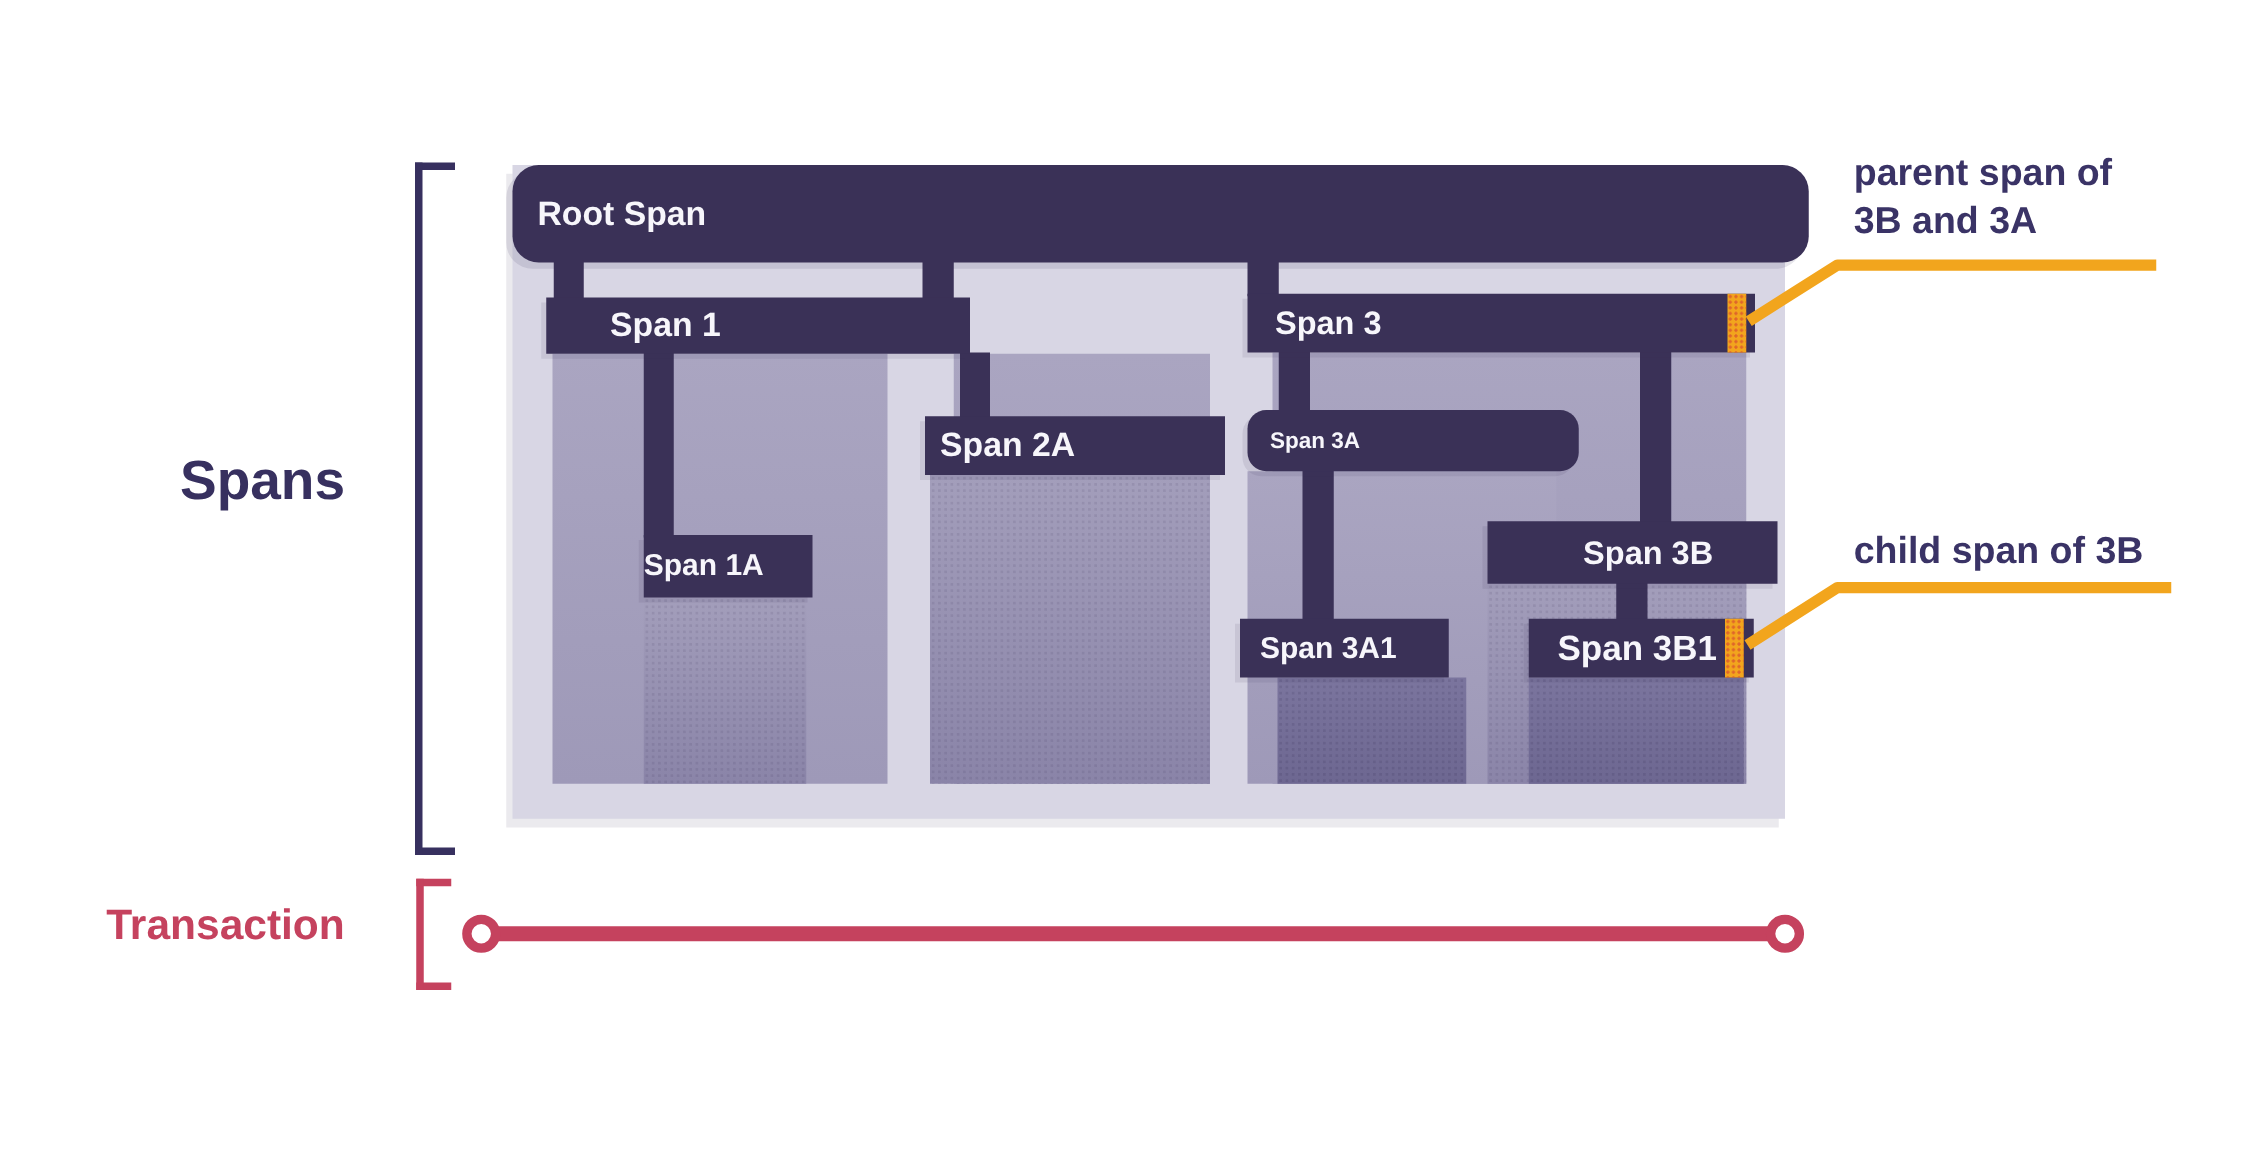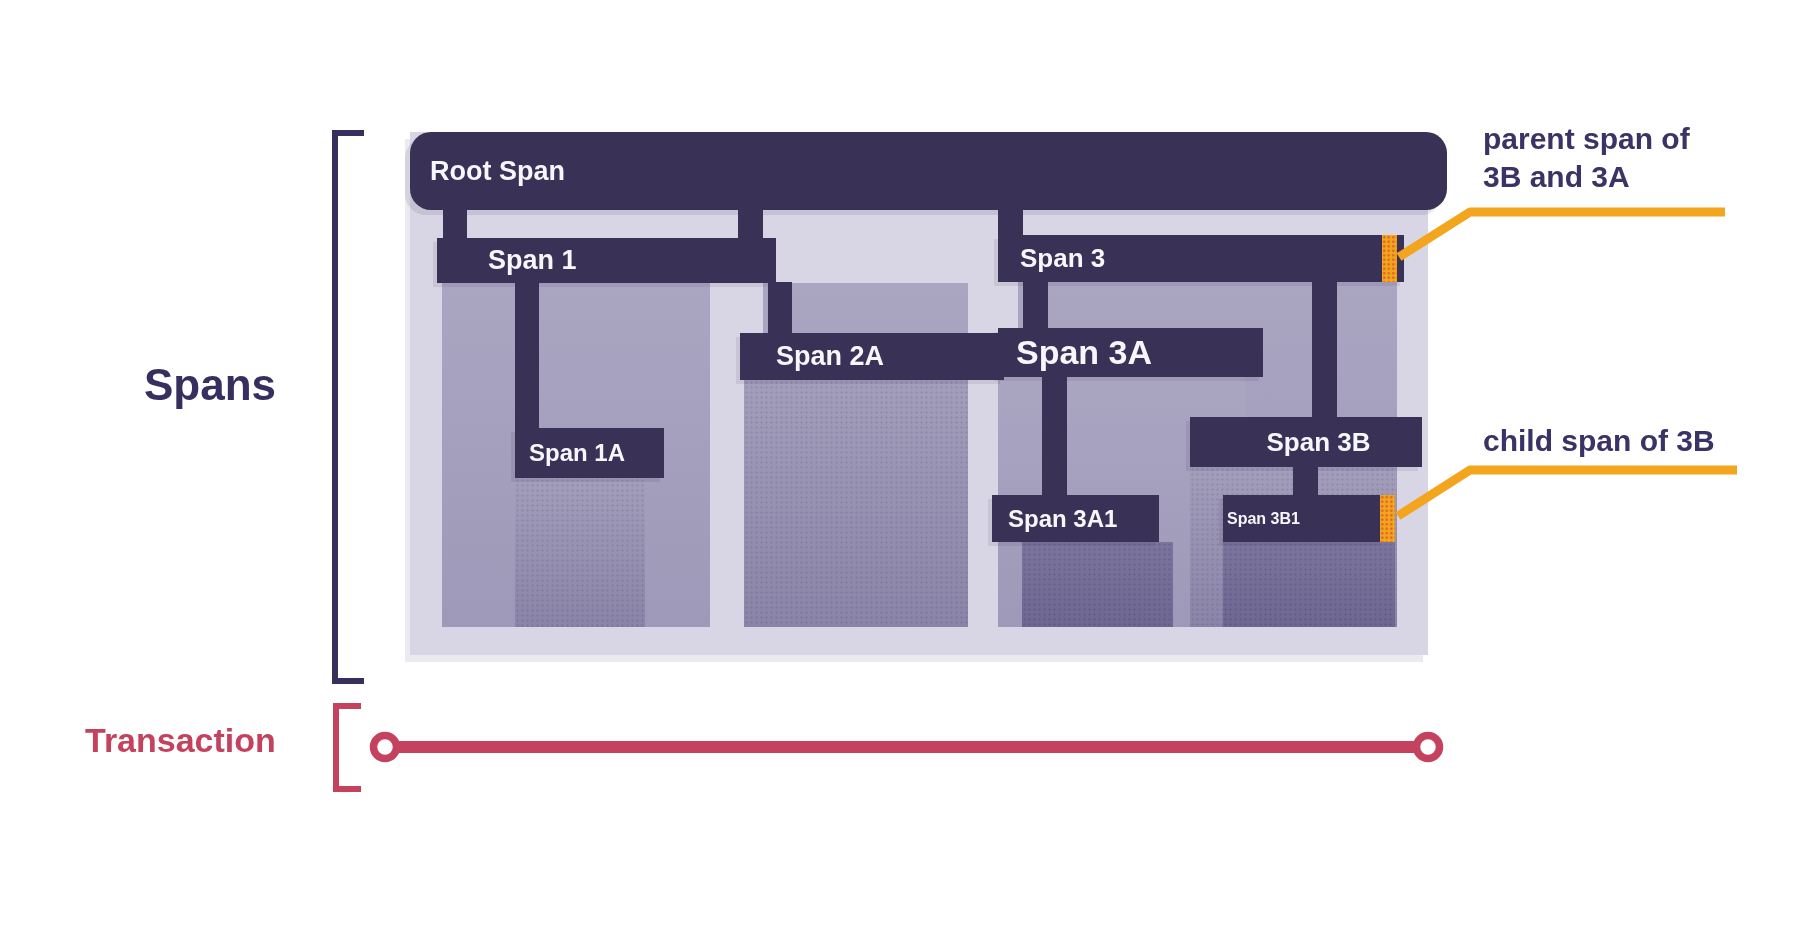--- a/index.html
+++ b/index.html
@@ -23,28 +23,28 @@
 
   
   #container{position:absolute;left:410px;top:132px;width:1018px;height:523px;
     background:var(--container-bg);box-shadow:-5px 7px 0 rgba(58,49,87,0.10);}
 
   
   .bar{position:absolute;background:var(--navy-bar);display:flex;align-items:center;
     color:var(--bar-text);font-weight:700;box-shadow:-4px 4px 0 rgba(58,49,87,0.10);}
   #rootBar{left:410px;top:132px;width:1017px;height:78px;font-size:27px;padding-left:20px;box-shadow:-5px 5px 0 rgba(58,49,87,0.12);border-radius:21px;}
   #bar1  {left:422px;top:238px;width:288px;height:45px;font-size:27px;padding-left:51px;margin-left:15px;}
-  #bar1a {left:515px;top:428px;width:135px;height:50px;font-size:24px;padding-left:14px;}
+  #bar1a {left:515px;top:428px;width:135px;height:50px;font-size:24px;padding-left:0;}
   #bar2  {left:738px;top:238px;width:230px;height:45px;font-size:27px;padding-left:32px;}
-  #bar2a {left:740px;top:333px;width:228px;height:47px;font-size:27px;padding-left:36px;}
+  #bar2a {left:740px;top:333px;width:228px;height:47px;font-size:27px;padding-left:12px;}
   #bar3  {left:998px;top:235px;width:384px;height:47px;font-size:26px;padding-left:22px;}
-  #bar3a {left:998px;top:328px;width:247px;height:49px;font-size:34px;padding-left:18px;}
+  #bar3a {left:998px;top:328px;width:247px;height:49px;font-size:18px;padding-left:18px;border-radius:15px;}
   #bar3a1{left:992px;top:495px;width:151px;height:47px;font-size:24px;padding-left:16px;}
   #bar3b {left:1190px;top:417px;width:207px;height:50px;font-size:26px;padding-left:25px;justify-content:center;}
-  #bar3b1{left:1223px;top:495px;width:157px;height:47px;font-size:16px;padding-left:4px;}
+  #bar3b1{left:1223px;top:495px;width:157px;height:47px;font-size:28px;padding-left:23px;}
 
   
   .stem{position:absolute;background:var(--navy-bar);}
   #stem1  {left:443px;top:208px;width:24px;height:32px;}
   #stem1a {left:515px;top:282px;width:24px;height:148px;}
   #stem2  {left:738px;top:208px;width:25px;height:32px;}
   #stem2a {left:768px;top:282px;width:24px;height:53px;}
   #stem3  {left:998px;top:208px;width:25px;height:29px;}
   #stem3a {left:1023px;top:280px;width:25px;height:50px;}
   #stem3a1{left:1042px;top:375px;width:25px;height:122px;}

